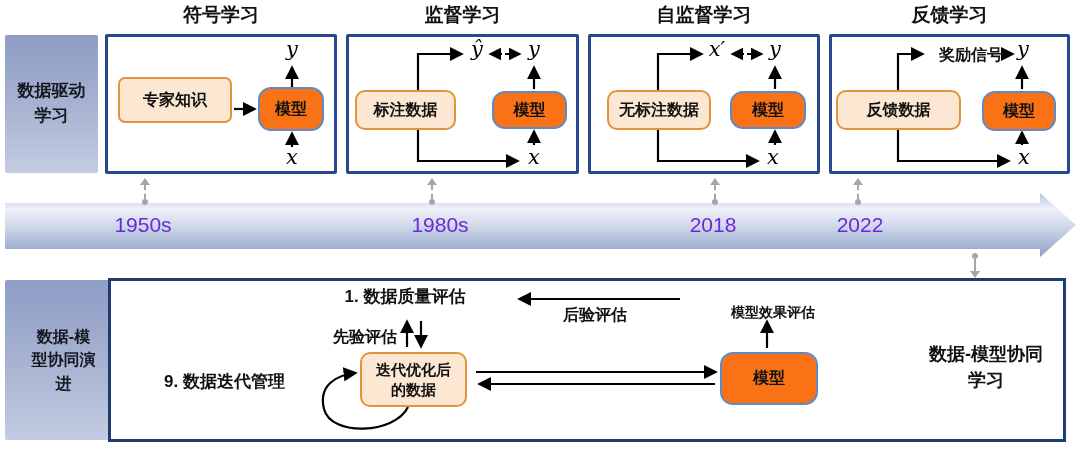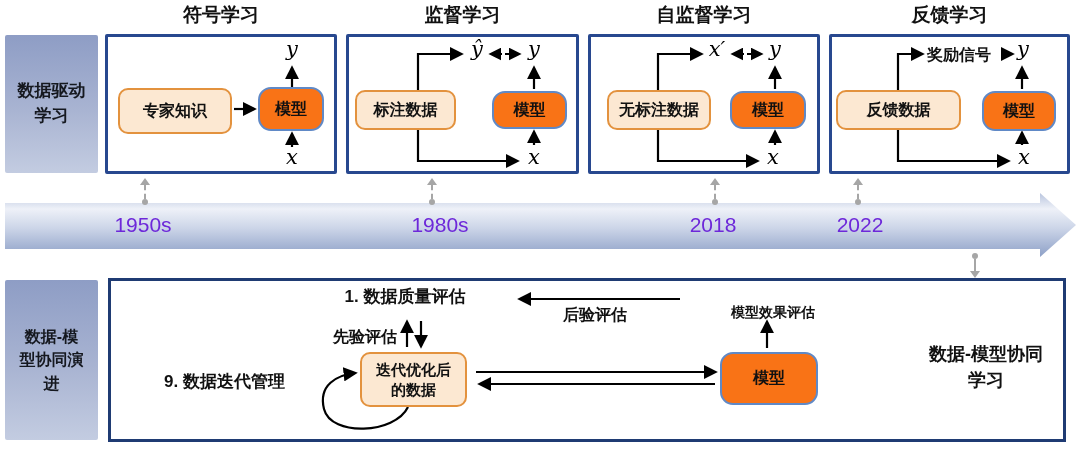--- a/index.html
+++ b/index.html
@@ -18,21 +18,21 @@
          background:#fff;box-sizing:border-box;}
   .ptitle{position:absolute;top:2px;height:26px;font-size:19px;font-weight:700;text-align:center;}
   .wires{position:absolute;left:0;top:0;}
   .node{position:absolute;display:flex;align-items:center;justify-content:center;
         font-weight:700;font-size:16px;color:#111;box-sizing:border-box;
         white-space:pre-line;text-align:center;line-height:1.3;}
   .node.orange{background:#fce8d2;border:2px solid #e3923e;border-radius:10px;}
   .node.blue{background:#f97316;border:2px solid #6089c6;border-radius:13px;}
   .mathvar{position:absolute;font-family:"DejaVu Serif",serif;font-style:italic;
            font-size:21px;color:#000;text-align:center;width:24px;line-height:1.2;}
-  .smallcap{position:absolute;font-weight:700;font-size:15px;text-align:left;}
+  .smallcap{position:absolute;font-weight:700;font-size:15px;text-align:right;}
 
   
   .year{position:absolute;top:213px;width:90px;text-align:center;font-size:21px;color:#6d28d9;}
   .conn{position:absolute;width:12px;display:flex;flex-direction:column;align-items:center;}
   .tri-up{width:0;height:0;border-left:5px solid transparent;border-right:5px solid transparent;
           border-bottom:7px solid #a6a6a6;}
   .tri-down{width:0;height:0;border-left:5px solid transparent;border-right:5px solid transparent;
             border-top:7px solid #a6a6a6;}
   .dashline{width:0;flex:1;border-left:2px dashed #a6a6a6;}
   .dot{width:6px;height:6px;border-radius:50%;background:#a6a6a6;}
@@ -50,36 +50,36 @@
   <svg width="0" height="0" style="position:absolute">
     <defs>
       <marker id="ah" viewBox="0 0 10 10" refX="8" refY="5" markerWidth="6.5" markerHeight="6.5" orient="auto-start-reverse">
         <path d="M0,0 L10,5 L0,10 z" fill="#000"></path>
       </marker>
     </defs>
   </svg>
 
   <div class="side-label" style="top:35px;height:138px;">数据驱动
 学习</div>
-  <div class="side-label" style="top:280px;height:160px;font-size:16px;">数据-模
+  <div class="side-label" style="top:280px;height:160px;font-size:16px;padding-left:12px;">数据-模
 型协同演
 进</div>
 
   <div class="ptitle" style="left:105px;width:232px;">符号学习</div>
   <div class="ptitle" style="left:346px;width:233px;">监督学习</div>
   <div class="ptitle" style="left:588px;width:232px;">自监督学习</div>
   <div class="ptitle" style="left:829px;width:241px;">反馈学习</div>
 
   <div class="panel" style="left:105px;width:232px;">
     <svg class="wires" width="226" height="134">
       <path d="M126 72 H146" stroke="#000" stroke-width="2.2" fill="none" marker-end="url(#ah)"></path>
       <path d="M184 50 V31" stroke="#000" stroke-width="2.2" fill="none" marker-end="url(#ah)"></path>
       <path d="M184 110 V97" stroke="#000" stroke-width="2.2" fill="none" marker-end="url(#ah)"></path>
     </svg>
-    <div class="node orange" style="left:10px;top:51px;width:114px;height:46px;">专家知识</div>
+    <div class="node orange" style="left:10px;top:40px;width:114px;height:46px;border-radius:7px;">专家知识</div>
     <div class="node blue" style="left:150px;top:50px;width:66px;height:44px;">模型</div>
     <span class="mathvar" style="left:172px;top:0px;">y</span>
     <span class="mathvar" style="left:172px;top:108px;">x</span>
   </div>
 
   <div class="panel" style="left:346px;width:233px;">
     <svg class="wires" width="227" height="134">
       <path d="M69 53 V17 H112" stroke="#000" stroke-width="2.2" fill="none" marker-end="url(#ah)"></path>
       <path d="M142 17 H170" stroke="#000" stroke-width="2" stroke-dasharray="4 3" fill="none" marker-start="url(#ah)" marker-end="url(#ah)"></path>
       <path d="M185 52 V31" stroke="#000" stroke-width="2.2" fill="none" marker-end="url(#ah)"></path>

